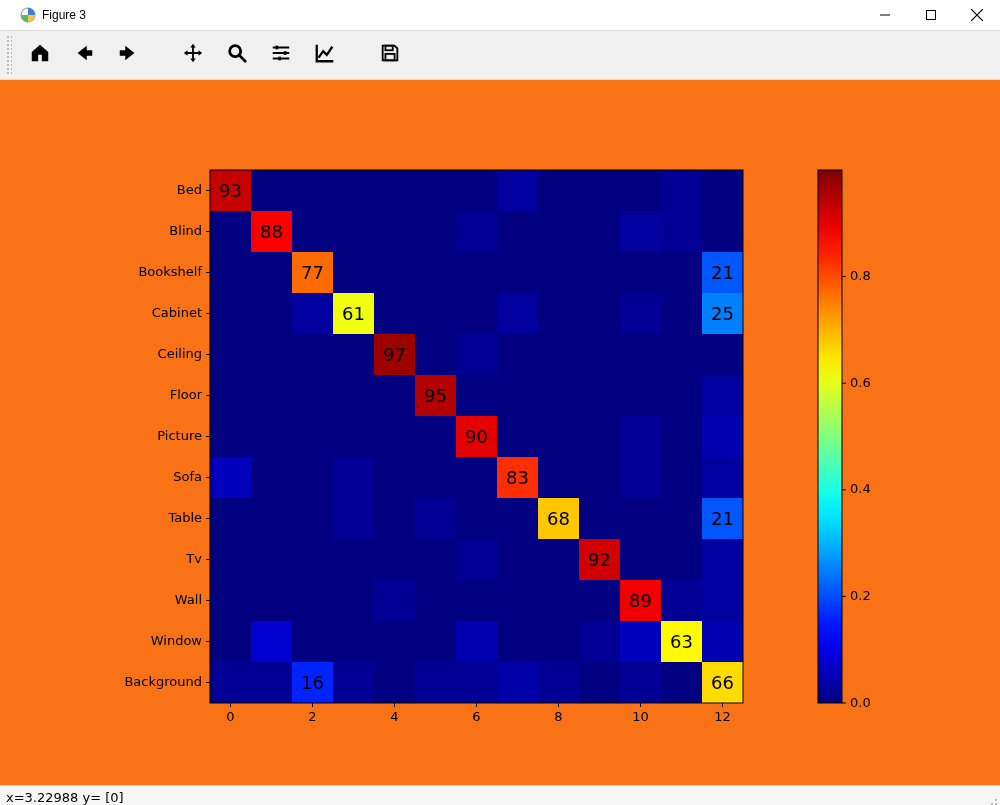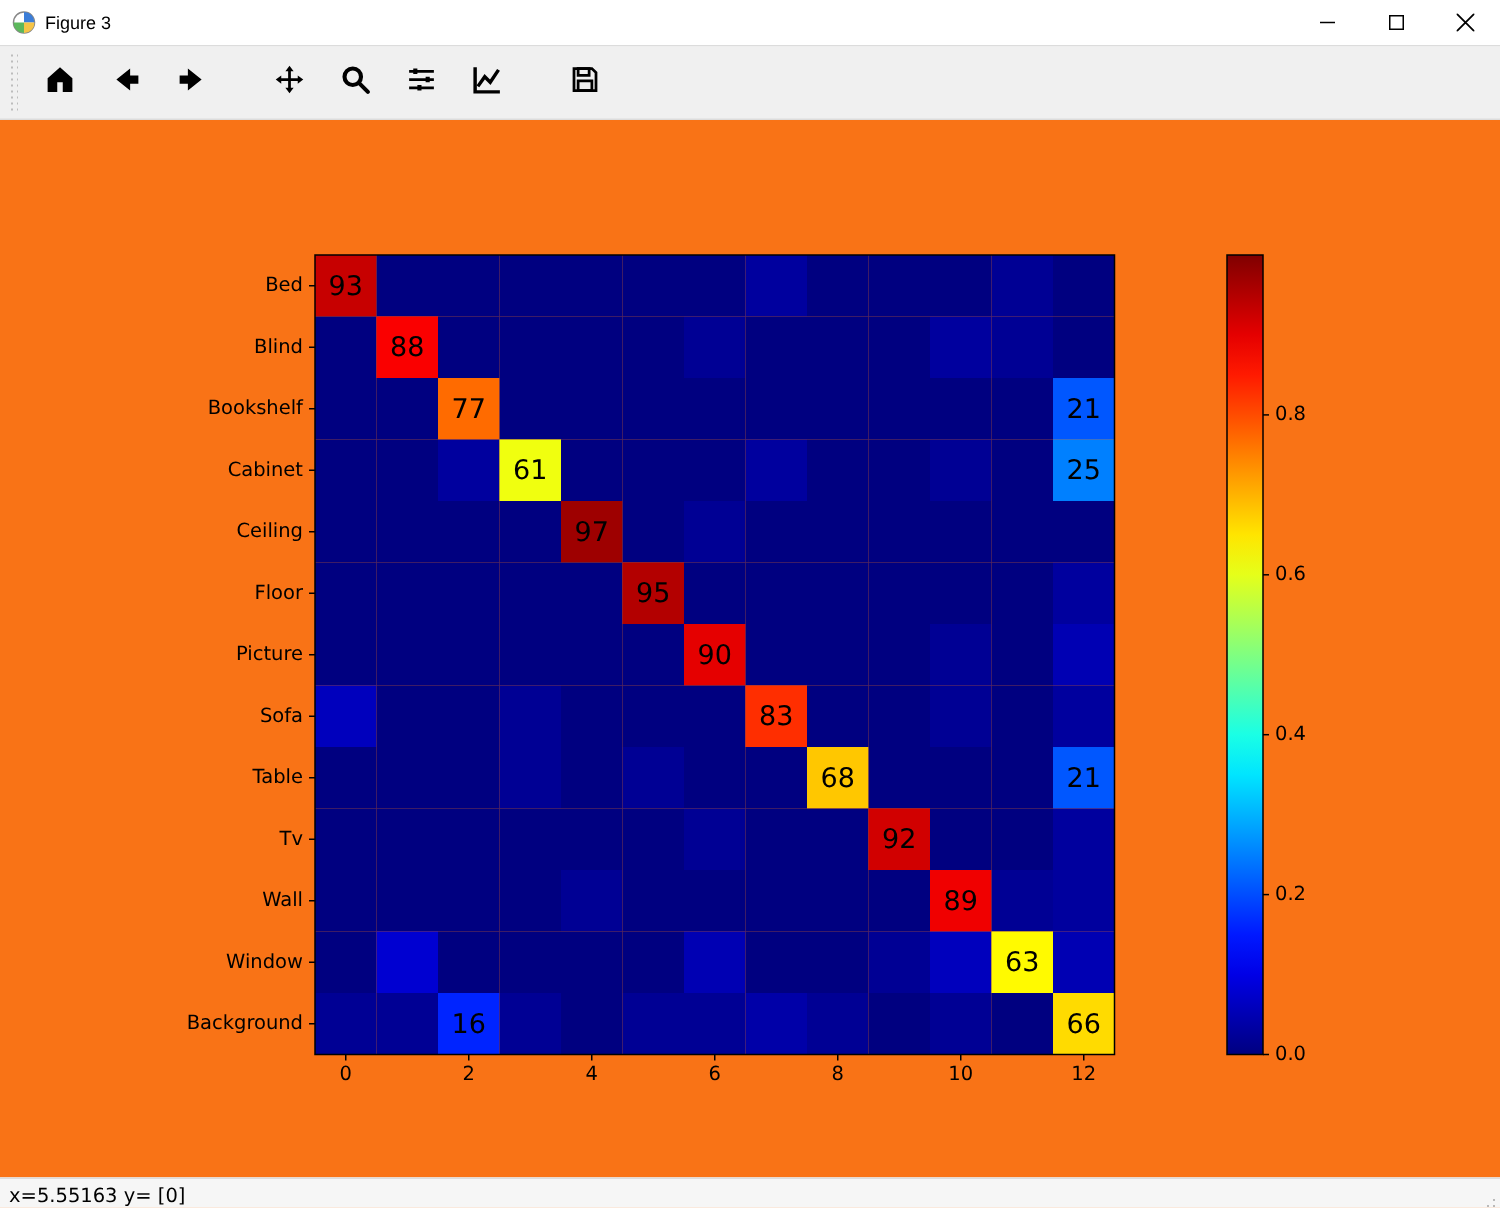--- a/index.html
+++ b/index.html
@@ -11,21 +11,21 @@
     background: #ffffff;
     overflow: hidden;
   }
   
   .titlebar {
     height: 30px;
     background: #ffffff;
     border-bottom: 1px solid #dcdcdc;
     display: flex;
     align-items: center;
-    padding: 0 0 0 8px;
+    padding: 0 0 0 20px;
     font-size: 12px;
     color: #000;
     user-select: none;
   }
   .titlebar .app-icon {
     width: 16px; height: 16px;
     margin-right: 6px;
     display: inline-flex;
     align-items: center; justify-content: center;
   }
@@ -468,15 +468,15 @@
       <line x1="842" y1="409.79999999999995" x2="846" y2="409.79999999999995" stroke="#000"></line>
       <text x="850" y="409.79999999999995" class="tick-label" dominant-baseline="middle">0.4</text>
       <line x1="842" y1="303.2" x2="846" y2="303.2" stroke="#000"></line>
       <text x="850" y="303.2" class="tick-label" dominant-baseline="middle">0.6</text>
       <line x1="842" y1="196.59999999999997" x2="846" y2="196.59999999999997" stroke="#000"></line>
       <text x="850" y="196.59999999999997" class="tick-label" dominant-baseline="middle">0.8</text>
     </svg>
 </div>
 
 <div class="statusbar">
-  <span>x=5.55163     y= [0]</span>
+  <span>x=3.22988     y= [0]</span>
   <div class="resize-grip"></div>
 </div>
 
 </body></html>

